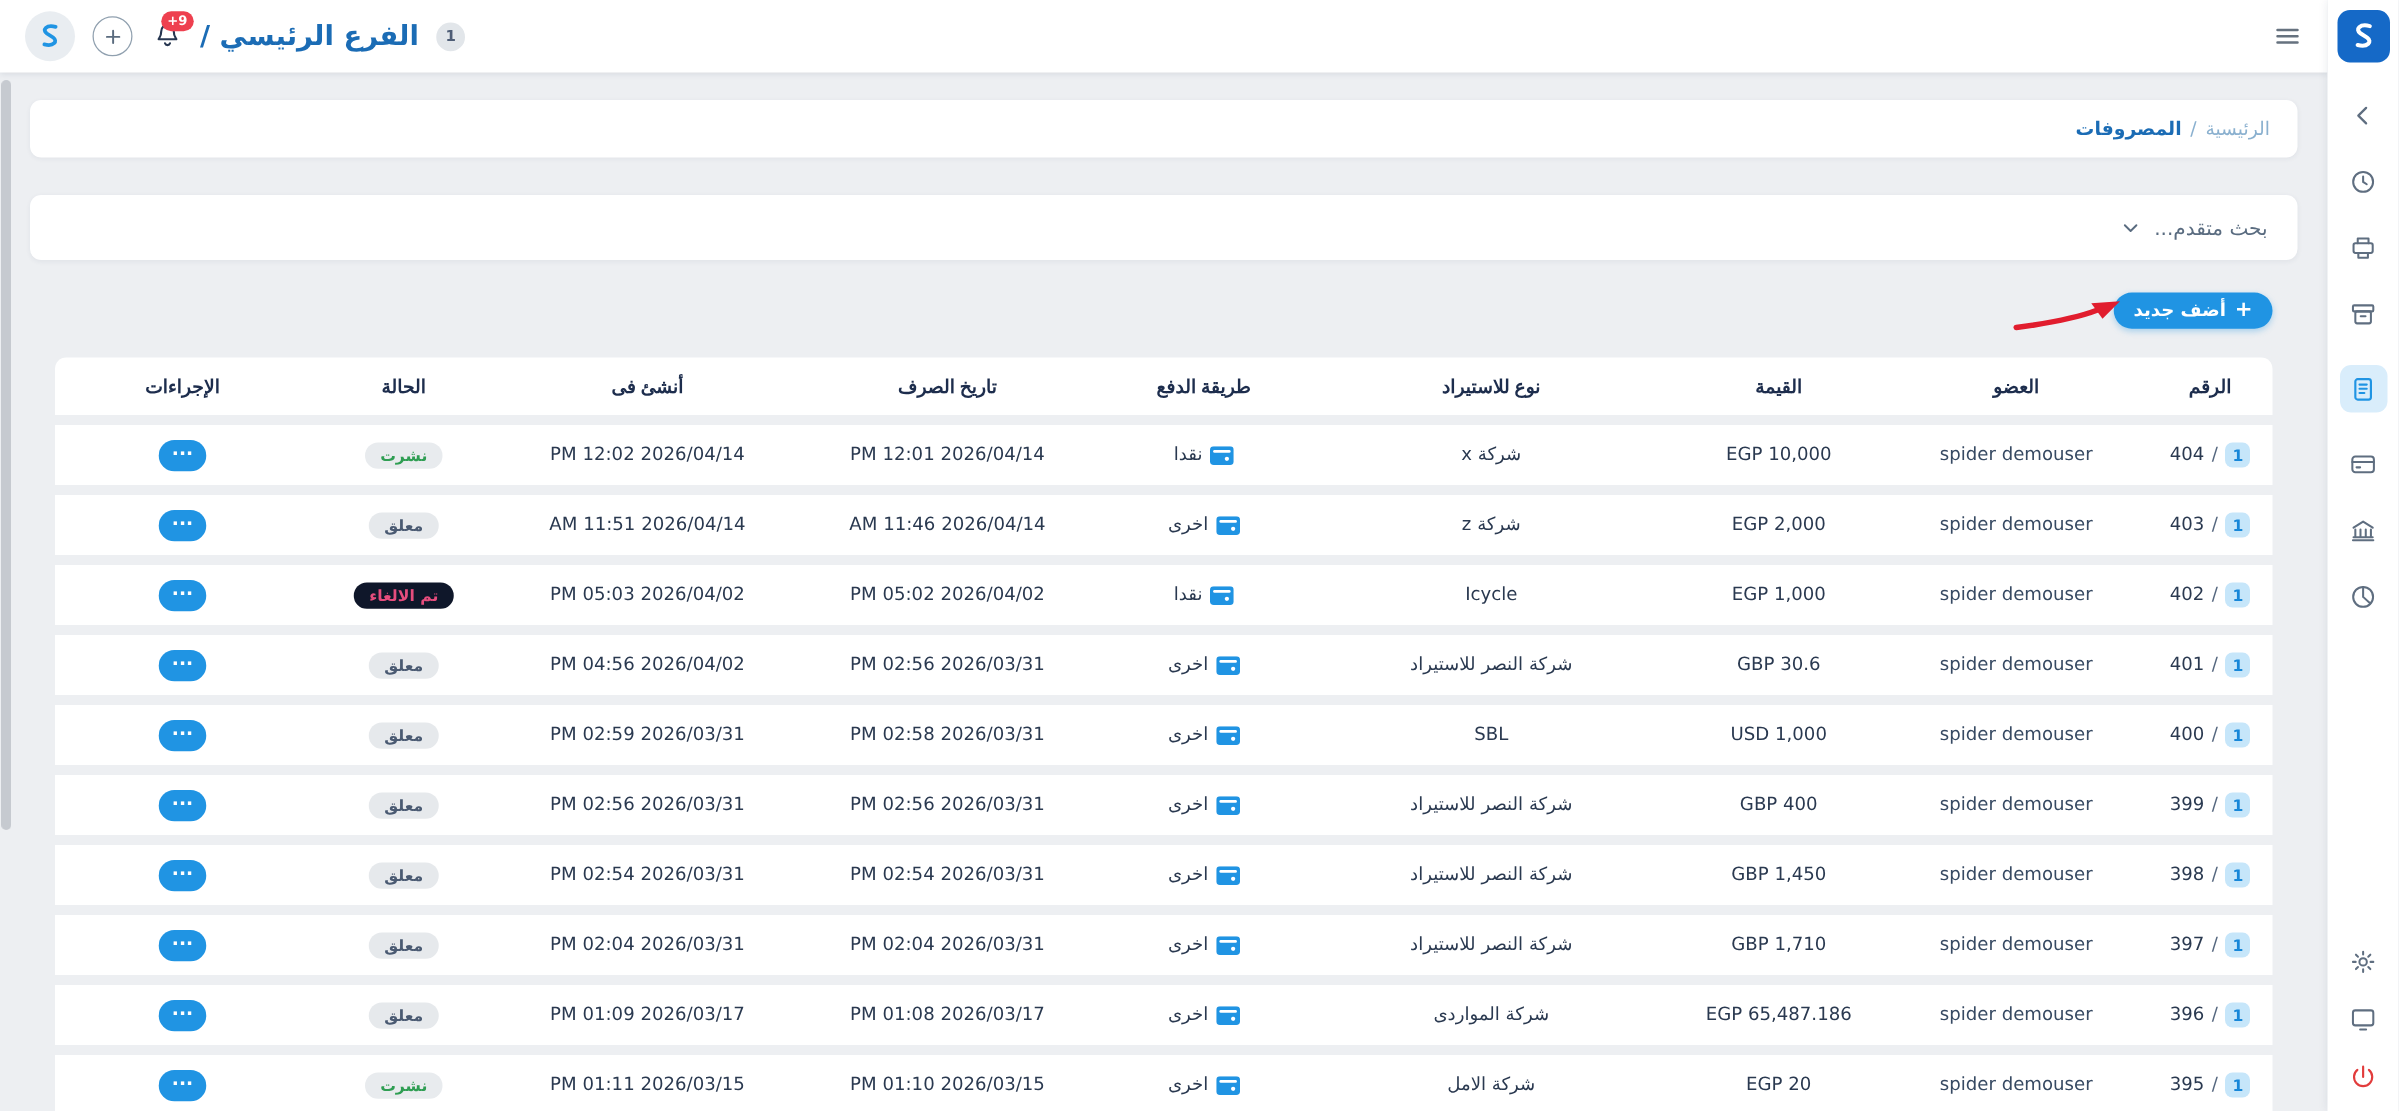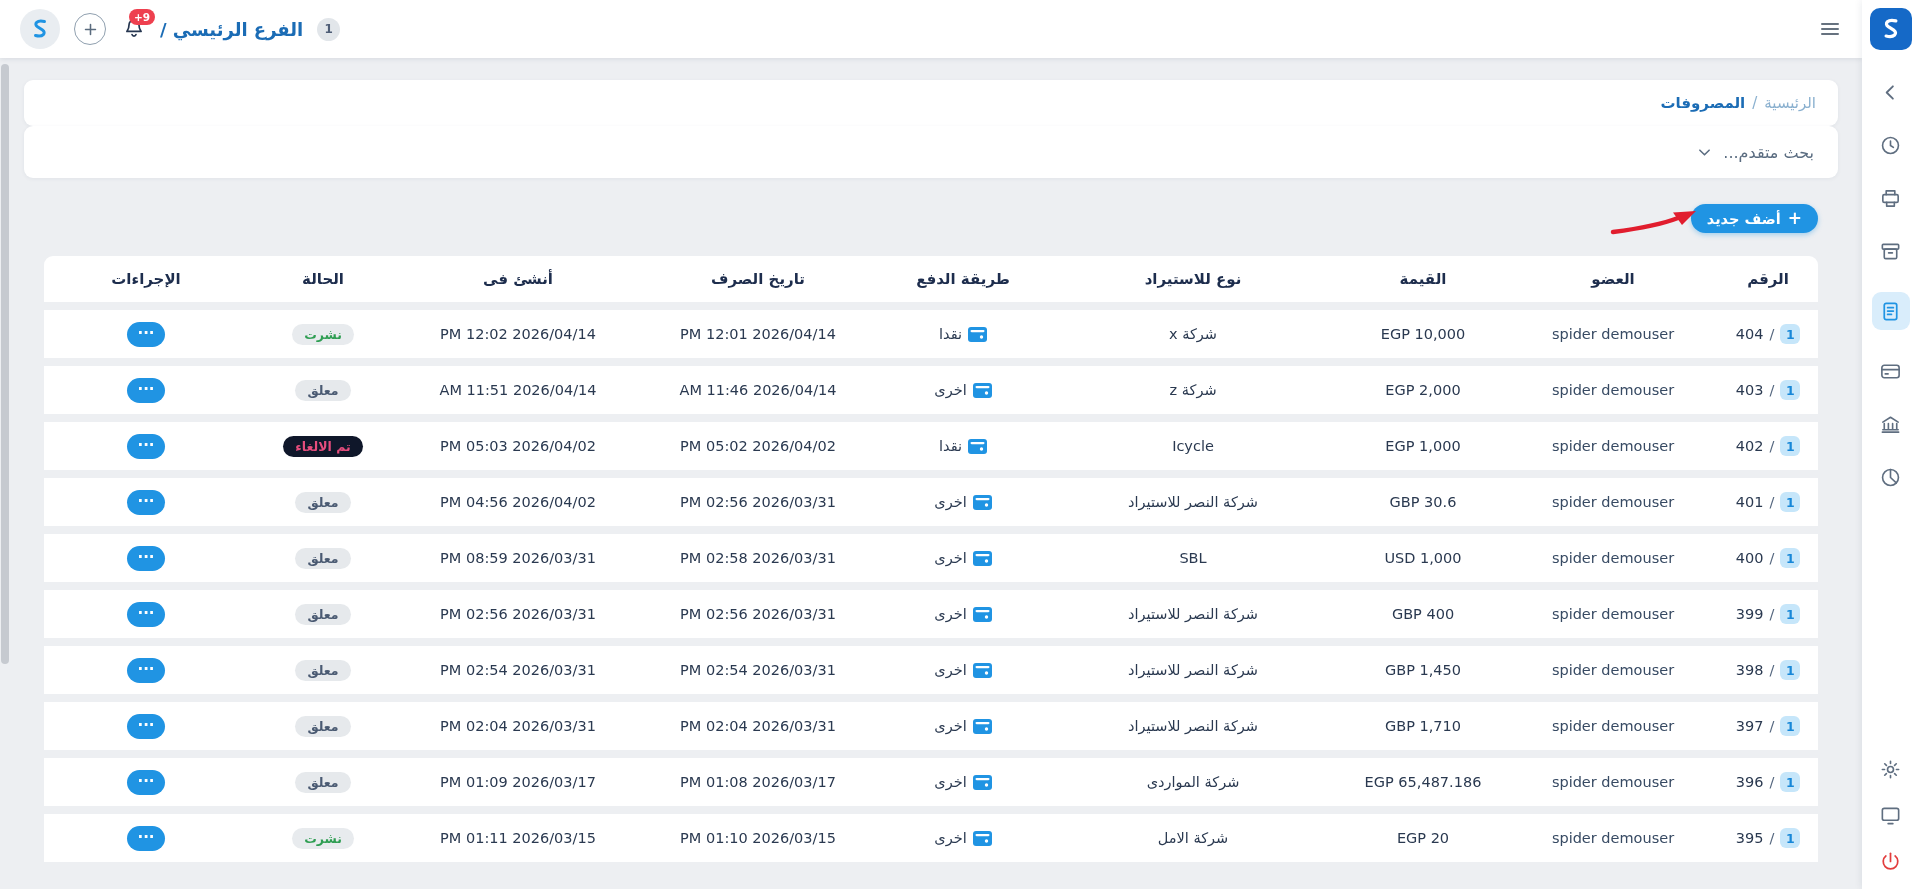--- a/index.html
+++ b/index.html
@@ -45,21 +45,21 @@
     padding: 0 20px;
   }
   .hamburger { color: #66727f; width: 26px; height: 26px; cursor: pointer; display:flex; align-items:center; }
   .cluster { display: flex; align-items: center; gap: 14px; }
   .count-badge {
     width: 23px; height: 23px; border-radius: 50%;
     background: #e2e6ea; color: #4e5d76;
     font-size: 12px; font-weight: bold;
     display: flex; align-items: center; justify-content: center;
   }
-  .branch-label { color: #1b6cb5; font-weight: bold; font-size: 18px; cursor: pointer; }
+  .branch-label { color: #1b6cb5; font-weight: bold; font-size: 22px; cursor: pointer; }
   .bell-wrap { position: relative; width: 26px; height: 26px; color: #263650; cursor: pointer; }
   .notif-badge {
     position: absolute; top: -7px; right: -9px; direction: ltr;
     height: 16px; padding: 0 5px; border-radius: 9px;
     background: #ee404f; color: #fff;
     font-size: 10.5px; font-weight: bold;
     display: flex; align-items: center;
   }
   .plus-btn {
     width: 32px; height: 32px; border-radius: 50%;
@@ -77,21 +77,21 @@
   .content { flex: 1; padding: 22px 24px 0; overflow: hidden; position: relative; }
   .card {
     background: #fff; border-radius: 9px;
     box-shadow: 0 1px 4px rgba(30,50,90,.06);
   }
   .breadcrumb-card { height: 46px; display: flex; align-items: center; padding: 0 22px; gap: 7px; font-size: 15px; }
   .bc-home { color: #8ab0cf; cursor: pointer; }
   .bc-sep { color: #8ab0cf; }
   .bc-current { color: #1b6cb5; font-weight: 600; }
 
-  .search-card { height: 52px; display: flex; align-items: center; padding: 0 24px; gap: 10px; cursor: pointer; }
+  .search-card { margin-top: 30px; height: 52px; display: flex; align-items: center; padding: 0 24px; gap: 10px; cursor: pointer; }
   .search-label { color: #5a6c80; font-size: 16px; }
   .search-chev { color: #5a6c80; display: flex; }
 
   .add-row { margin-top: 26px; height: 30px; position: relative; display: flex; justify-content: flex-start; padding-inline-start: 20px; }
   .add-btn {
     display: inline-flex; align-items: center; gap: 7px;
     background: #2094e3; color: #fff; border: none; cursor: pointer;
     height: 29px; padding: 0 16px; border-radius: 15px;
     font-size: 14.5px; font-weight: bold; font-family: inherit;
     box-shadow: 0 2px 5px rgba(32,148,227,.35);
@@ -102,21 +102,21 @@
   
   .table-wrap { margin: 22px 20px 0; }
   .trow, .thead-row {
     display: grid;
     grid-template-columns: 100px 210px 170px 290px 170px 240px 240px 150px 1fr;
     align-items: center; background: #fff; width: 100%;
   }
   .thead-row { height: 46px; border-radius: 9px 9px 0 0; margin-bottom: 8px; }
   .trow { height: 48px; margin-bottom: 8px; }
   .cell { display: flex; align-items: center; justify-content: center; gap: 6px; text-align: center; font-size: 14.5px; color: #2a3950; }
-  .th { font-weight: bold; font-size: 15px; color: #1d2d4d; }
+  .th { font-weight: bold; font-size: 15px; color: #1d2d4d; font-family: Liberation Serif, serif; }
   .ltr { direction: ltr; }
   .num-badge {
     min-width: 20px; height: 20px; padding: 0 4px; border-radius: 6px;
     background: #c6e6fa; color: #1787d8;
     font-size: 12.5px; font-weight: bold;
     display: flex; align-items: center; justify-content: center;
   }
   .slash { color: #55677f; }
   .member-cell { color: #374a63; text-align: right; }
   .pay-cell svg { flex: 0 0 auto; }
@@ -419,21 +419,21 @@
     <div class="cell">SBL</div>
     <div class="cell pay-cell">
       <svg width="19" height="15" viewBox="0 0 19 15">
                   <rect width="19" height="15" rx="3" fill="#2094e3"></rect>
                   <rect x="2.5" y="3" width="14" height="2.2" rx="1.1" fill="#ffffff"></rect>
                   <circle cx="13.5" cy="10" r="1.7" fill="#ffffff"></circle>
                 </svg>
       <span>اخرى</span>
     </div>
     <div class="cell ltr">PM 02:58 2026/03/31</div>
-    <div class="cell ltr">PM 08:59 2026/03/31</div>
+    <div class="cell ltr">PM 02:59 2026/03/31</div>
     <div class="cell">
       <span class="status-pill st-pending">معلق</span>
     </div>
     <div class="cell">
       <button class="dots-btn">...</button>
     </div>
   </div>
 
   <div class="trow">
     <div class="cell num-cell">

